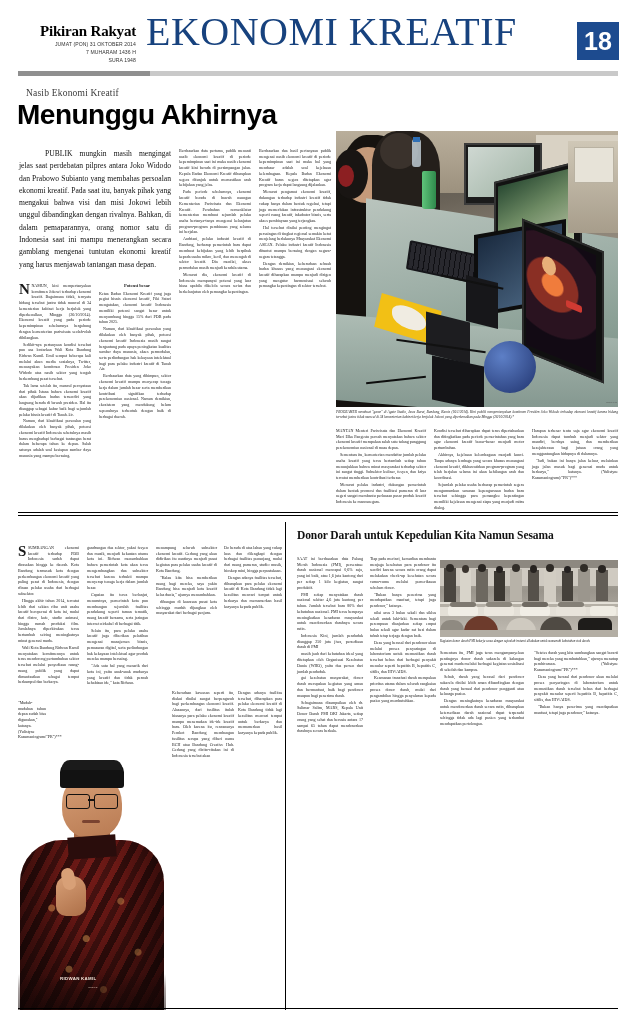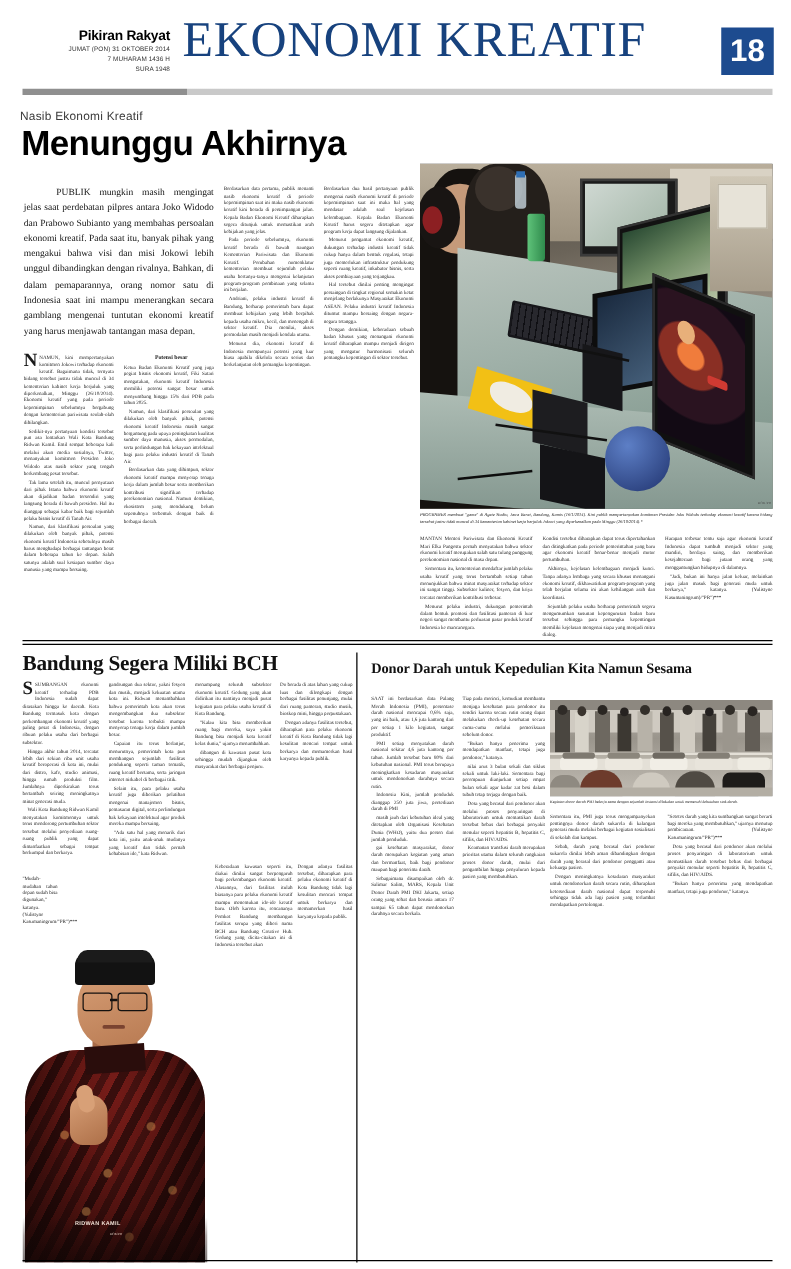--- a/index.html
+++ b/index.html
@@ -9,37 +9,37 @@
     font-family:"Liberation Serif", serif;
     color:#111;
     overflow:hidden;
     position:relative;
   }
   .page{position:absolute;inset:0;padding:0;}
 
   
   .masthead{position:absolute;left:0;top:0;width:633px;height:78px;}
   .mast-left{position:absolute;left:18px;top:24px;width:118px;text-align:right;}
-  .mast-logo{font-family:Liberation Sans, sans-serif;font-weight:bold;font-size:11px;letter-spacing:-0.2px;color:#000;line-height:1;}
+  .mast-logo{font-family:Liberation Serif, serif;font-weight:bold;font-size:15px;letter-spacing:-0.2px;color:#000;line-height:1;}
   .mast-date{font-family:"Liberation Sans",sans-serif;font-size:5.1px;line-height:1.55;color:#333;letter-spacing:0.1px;margin-top:2px;}
   .mast-title{
     position:absolute;left:146px;top:12px;
     font-family:"Liberation Serif",serif;
     font-size:40px;line-height:1;color:#17427e;letter-spacing:0.5px;
   }
   .pagebox{
     position:absolute;right:14px;top:22px;width:42px;height:38px;background:#1d4b8f;
     color:#fff;font-family:"Liberation Sans",sans-serif;font-weight:bold;font-size:25px;
     display:flex;align-items:center;justify-content:center;
   }
   .mast-rule{position:absolute;left:18px;top:71px;width:600px;height:5px;
     background:linear-gradient(to right,#8f8f8f 0%,#8f8f8f 22%,#c9c9c9 22%,#c9c9c9 100%);}
 
   
-  .kicker{position:absolute;left:16px;top:88px;font-family:Liberation Sans, sans-serif;
+  .kicker{position:absolute;left:26px;top:88px;font-family:Liberation Serif, serif;
     font-size:9.5px;color:#3a3a3a;letter-spacing:0.2px;}
   .headline{position:absolute;left:17px;top:99px;font-family:"Liberation Sans",sans-serif;
     font-weight:bold;font-size:28px;letter-spacing:-0.5px;color:#000;}
 
   
   .lead{position:absolute;left:19px;top:148px;width:152px;
     font-size:7.6px;line-height:1.62;text-align:justify;}
   .lead .first{padding-left:26px;}
 
   
@@ -212,21 +212,20 @@
   </div>
   <div class="col" style="left:532px;top:428px;width:86px;height:80px;">
     <p class="ni">Harapan terbesar tentu saja agar ekonomi kreatif Indonesia dapat tumbuh menjadi sektor yang mandiri, berdaya saing, dan memberikan kesejahteraan bagi jutaan orang yang menggantungkan hidupnya di dalamnya.</p>
     <p>"Jadi, bukan ini hanya jalan keluar, melainkan juga jalan masuk bagi generasi muda untuk berkarya," katanya. (Yulistyne Kasumaningrum)/"PR")***</p>
   </div>
 
   <div class="rule-a"></div>
   <div class="rule-b"></div>
   <div class="vrule-mid"></div>
 
-  <div class="head2">Bandung Segera Miliki BCH</div>
 
   <div class="col" style="left:18px;top:545px;width:61px;height:200px;">
     <p class="ni"><span class="dropcap">S</span><span>SUMBANGAN ekonomi kreatif terhadap PDB Indonesia sudah dapat dirasakan hingga ke daerah. Kota Bandung termasuk kota dengan perkembangan ekonomi kreatif yang paling pesat di Indonesia, dengan ribuan pelaku usaha dari berbagai subsektor.</span></p>
     <p>Hingga akhir tahun 2014, tercatat lebih dari sekian ribu unit usaha kreatif beroperasi di kota ini, mulai dari distro, kafe, studio animasi, hingga rumah produksi film. Jumlahnya diperkirakan terus bertambah seiring meningkatnya minat generasi muda.</p>
     <p>Wali Kota Bandung Ridwan Kamil menyatakan komitmennya untuk terus mendorong pertumbuhan sektor tersebut melalui penyediaan ruang-ruang publik yang dapat dimanfaatkan sebagai tempat berkumpul dan berkarya.</p>
   </div>
   <div class="col" style="left:87px;top:545px;width:61px;height:200px;">
     <p class="ni">gandrungan dua sektor, yakni fesyen dan musik, menjadi kekuatan utama kota ini. Ridwan menambahkan bahwa pemerintah kota akan terus mengembangkan dua subsektor tersebut karena terbukti mampu menyerap tenaga kerja dalam jumlah besar.</p>
     <p>Capaian itu terus berlanjut, menurutnya, pemerintah kota pun membangun sejumlah fasilitas pendukung seperti taman tematik, ruang kreatif bersama, serta jaringan internet nirkabel di berbagai titik.</p>
     <p>Selain itu, para pelaku usaha kreatif juga diberikan pelatihan mengenai manajemen bisnis, pemasaran digital, serta perlindungan hak kekayaan intelektual agar produk mereka mampu bersaing.</p>

